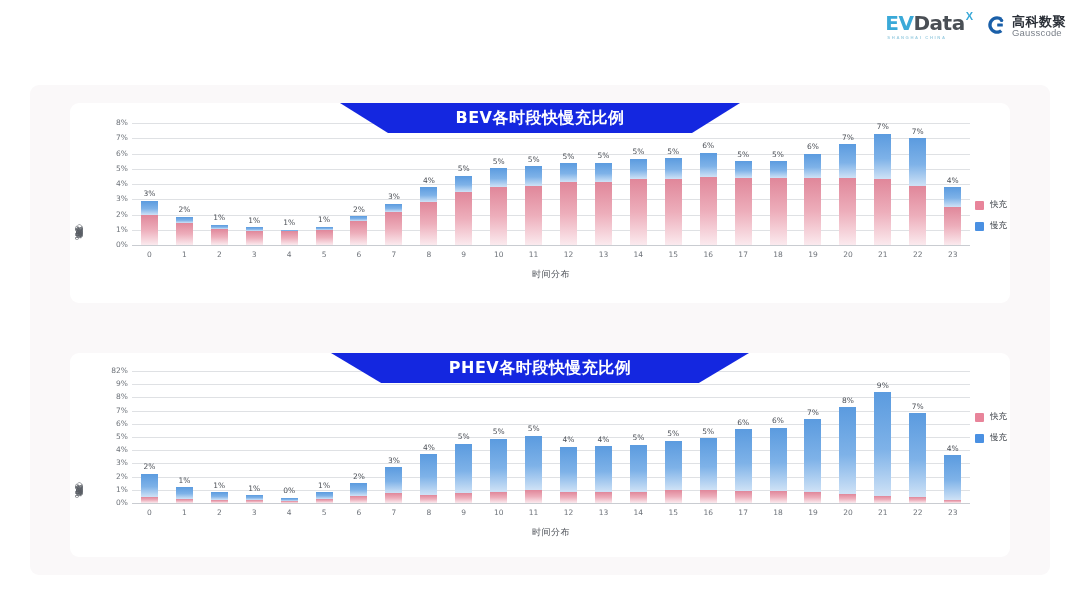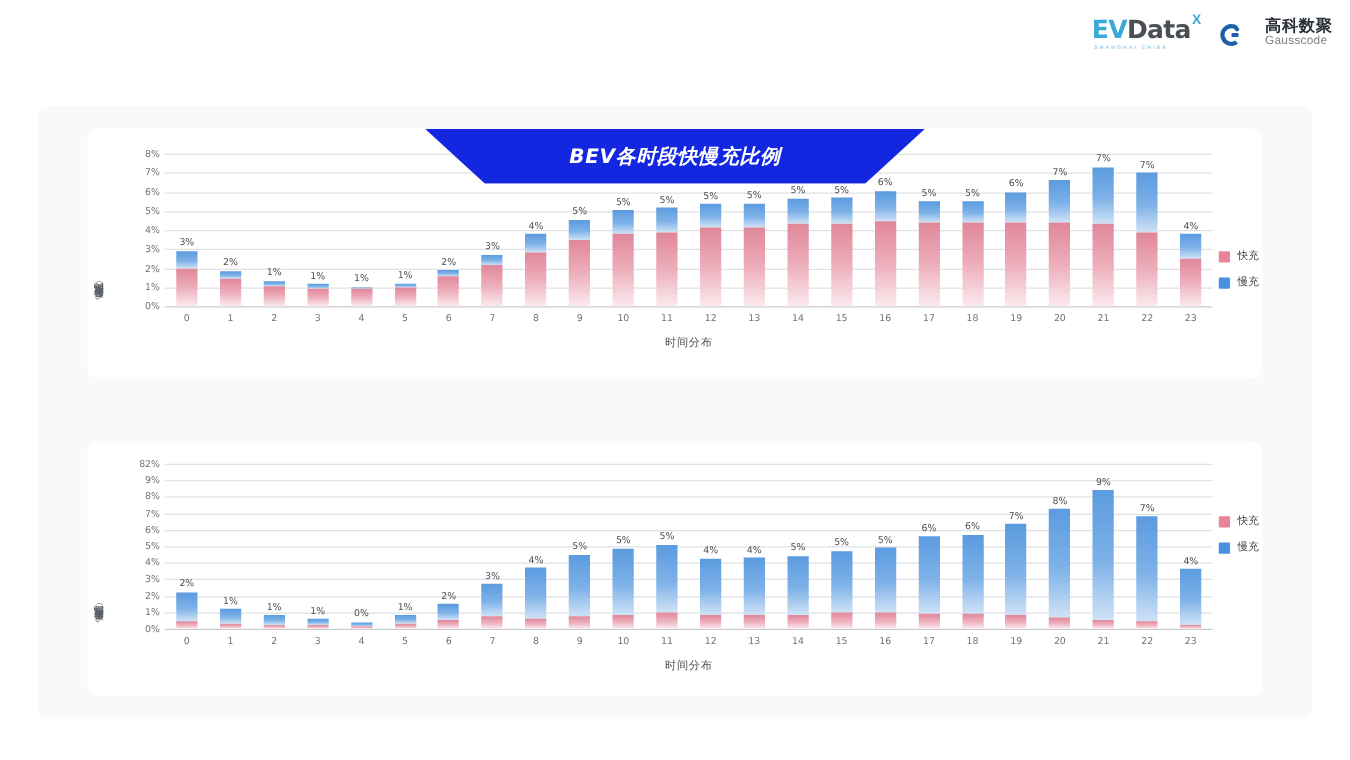--- a/index.html
+++ b/index.html
@@ -25,21 +25,21 @@
   }
   .ev-text .dark { color: #4a4f55; }
   .ev-x {
     font-size: 11px; color: #3aa9d8; font-weight: 700;
     line-height: 1; margin-left: 1px; margin-top: -2px;
   }
   .ev-sub {
     font-size: 4.2px; letter-spacing: 1.6px; color: #9fcfe2;
     margin-top: 2px; margin-left: 2px; font-weight: 700;
   }
-  .logo-gauss { display: flex; align-items: flex-end; gap: 17px; }
+  .logo-gauss { display: flex; align-items: flex-start; gap: 5px; }
   .gauss-mark { width: 20px; height: 20px; flex: 0 0 20px; }
   .gauss-text { display: flex; flex-direction: column; line-height: 1.05; }
   .gauss-cn {
     font-size: 13px; font-weight: 700; color: #2b3038;
     letter-spacing: 0.5px;
     font-family: "DejaVu Sans", "Liberation Sans", sans-serif;
   }
   .gauss-en { font-size: 9.5px; color: #7b818a; letter-spacing: 0.2px; }
 
   
@@ -53,25 +53,24 @@
   .card {
     position: absolute; left: 40px; width: 940px;
     background: #ffffff; border-radius: 9px;
   }
   #card-bev  { top: 18px;  height: 200px; }
   #card-phev { top: 268px; height: 204px; }
 
   
   .ribbon {
     position: absolute; top: 0; left: 50%; transform: translateX(-50%);
-    width: 400px; height: 44px; background: #1427e0;
+    width: 400px; height: 30px; background: #1427e0;
     clip-path: polygon(0 0, 100% 0, 88% 100%, 12% 100%);
     display: flex; align-items: center; justify-content: center;
     z-index: 5;
-    font-style: italic;
   }
   #ribbon-phev { width: 418px; }
   .ribbon-title {
     color: #ffffff; font-size: 16px; font-weight: 700;
     letter-spacing: 0.5px;
     font-family: "DejaVu Sans", "Liberation Sans", sans-serif;
   }
 
   
   .chart-area { position: absolute; left: 0; top: 0; width: 940px; height: 100%; }
@@ -423,20 +422,23 @@
           </div>
           <div class="legend-item">
             <span class="legend-swatch sw-slow"></span>
             <span class="legend-text">慢充</span>
           </div>
         </div>
       </div>
     </div>
 
     <div class="card" id="card-phev">
+      <div class="ribbon" id="ribbon-phev">
+        <span class="ribbon-title">PHEV各时段快慢充比例</span>
+      </div>
       <div class="chart-area">
         <div class="ylabel" id="ylabel-phev">各时段充电次数占比（%）</div>
         <div class="plot" id="plot-phev">
             <div class="axisline" style="top: 132px;"></div>
             <div class="ytick" style="top: 132px;">0%</div>
             <div class="gridline" style="top: 118.8px;"></div>
             <div class="ytick" style="top: 118.8px;">1%</div>
             <div class="gridline" style="top: 105.6px;"></div>
             <div class="ytick" style="top: 105.6px;">2%</div>
             <div class="gridline" style="top: 92.4px;"></div>

